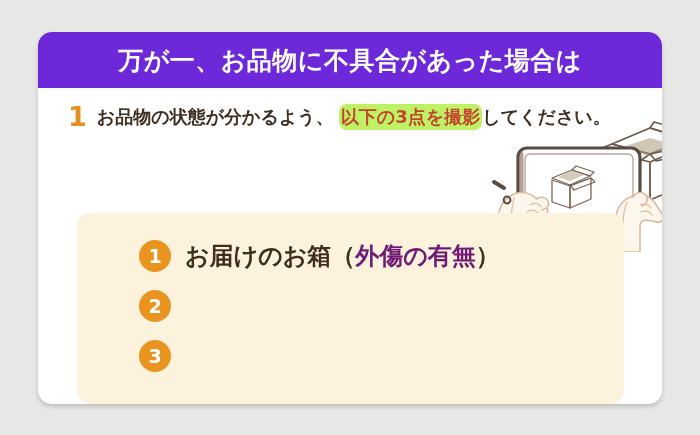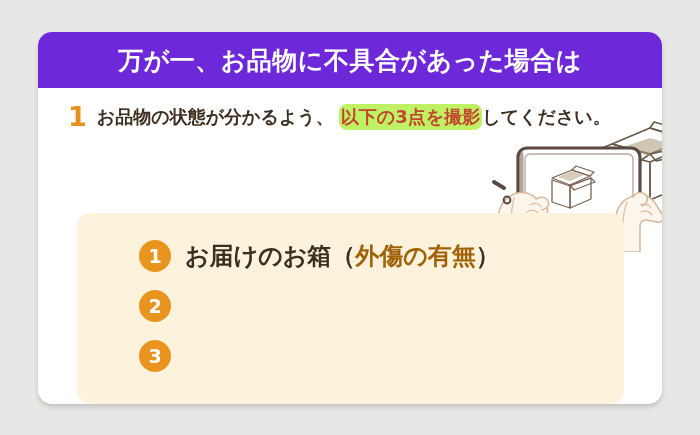--- a/index.html
+++ b/index.html
@@ -128,21 +128,21 @@
     margin-right: 14px;
     line-height: 1;
   }
   .item-text {
     font-size: 24px;
     font-weight: bold;
     color: #3e2e20;
     line-height: 1;
   }
   .accent {
-    color: #a16207;
+    color: #701a75;
     margin-top: 24px;
   }
   .paren {
     color: #3e2e20;
   }
 
   
   .illus {
     position: absolute;
     left: 452px;

